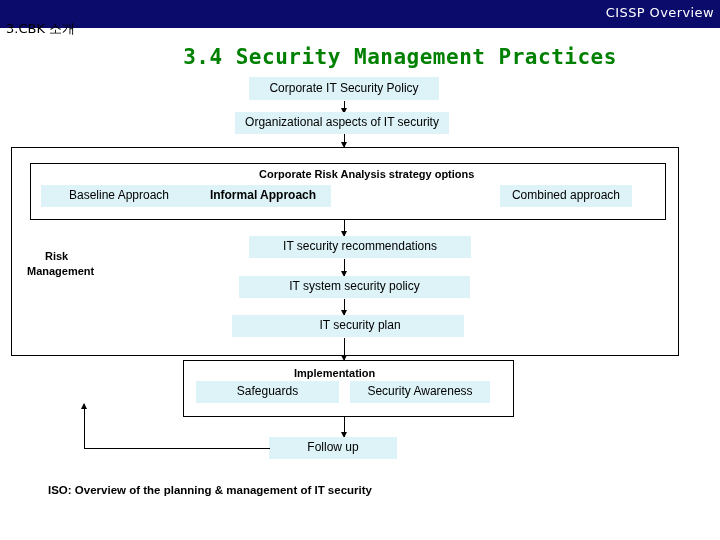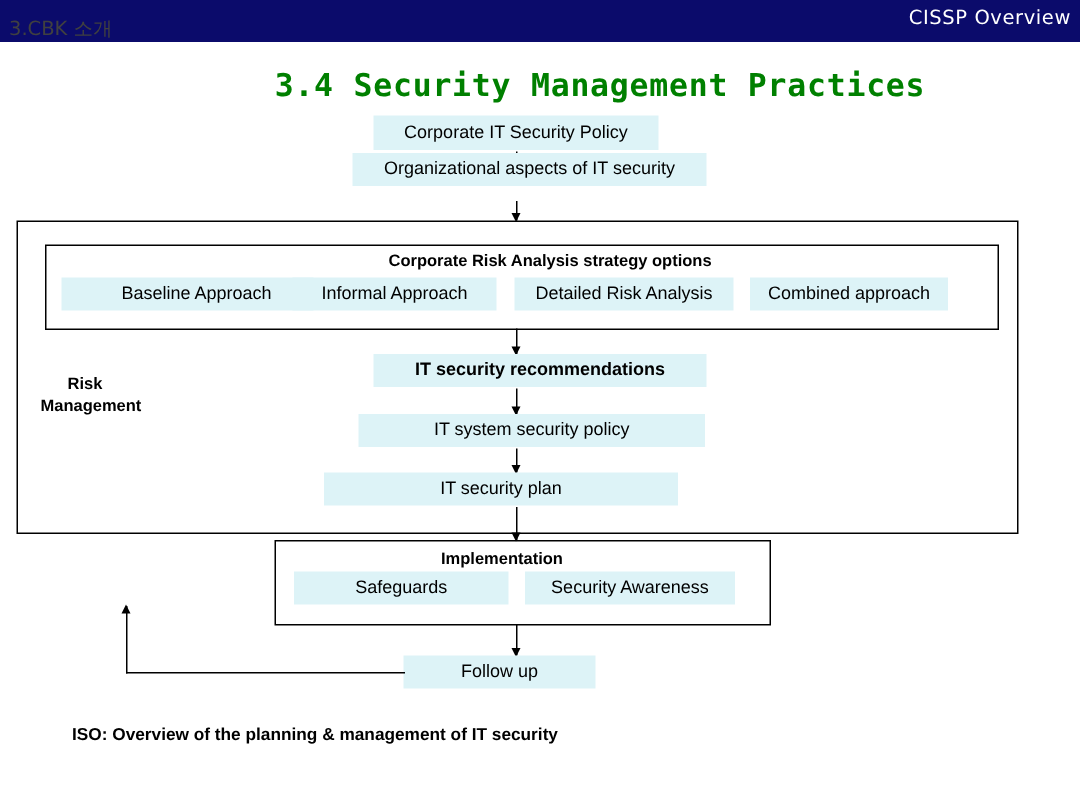--- a/index.html
+++ b/index.html
@@ -25,22 +25,22 @@
     position: absolute;
     left: 0;
     top: 0;
     width: 720px;
     height: 28px;
     background: #0b0b6b;
   }
   .header-left {
     position: absolute;
     left: 6px;
-    top: 10px;
-    color: #404040;
+    top: 20px;
+    color: #000000;
     font-size: 13px;
     font-family: "DejaVu Sans", sans-serif;
     white-space: nowrap;
   }
   .header-right {
     position: absolute;
     right: 6px;
     top: 5px;
     color: #ffffff;
     font-size: 13px;
@@ -143,49 +143,48 @@
   <div class="header-bar"></div>
   <div class="header-left">3.CBK 소개</div>
   <div class="header-right">CISSP Overview</div>
 
   <div class="slide-title">3.4 Security Management Practices</div>
 
   <div class="box" style="left:249px; top:77px; width:190px; height:23px;">Corporate IT Security Policy</div>
 
   <div class="arrow-v" style="left:344px; top:101px; height:12px;"></div>
 
-  <div class="box" style="left:235px; top:102px; width:236px; height:22px;">Organizational aspects of IT security</div>
+  <div class="box" style="left:235px; top:112px; width:214px; height:22px;">Organizational aspects of IT security</div>
 
   <div class="arrow-v" style="left:344px; top:134px; height:13px;"></div>
 
   <div class="outline-rect" style="left:11px; top:147px; width:666px; height:207px;"></div>
 
   <div class="outline-rect" style="left:30px; top:163px; width:634px; height:55px;"></div>
 
   <div class="plain-label bold" style="left:223px; top:168px;margin-left:36px;">Corporate Risk Analysis strategy options</div>
 
-  <div class="box" style="left:41px; top:185px; width:156px; height:22px;padding-left:12px;">Baseline Approach</div>
-  <div class="box" style="left:195px; top:185px; width:136px; height:22px;">Informal Approach</div>
-  <div class="box" style="left:343px; top:185px; width:146px; height:22px;">Detailed Risk Analysis</div>
+  <div class="box" style="left:41px; top:185px; width:156px; height:22px;">Baseline Approach</div>
+  <div class="box" style="left:195px; top:185px; width:136px; height:22px;font-weight:bold;">Informal Approach</div>
   <div class="box" style="left:500px; top:185px; width:132px; height:22px;">Combined approach</div>
 
   <div class="plain-label bold" style="left:45px; top:250px;">Risk</div>
   <div class="plain-label bold" style="left:27px; top:265px;">Management</div>
 
   <div class="arrow-v" style="left:344px; top:219px; height:17px;"></div>
 
-  <div class="box" style="left:249px; top:236px; width:222px; height:22px;font-weight:bold;">IT security recommendations</div>
+  <div class="box" style="left:249px; top:236px; width:222px; height:22px;">IT security recommendations</div>
 
   <div class="arrow-v" style="left:344px; top:259px; height:17px;"></div>
 
   <div class="box" style="left:239px; top:276px; width:231px; height:22px;">IT system security policy</div>
 
   <div class="arrow-v" style="left:344px; top:299px; height:16px;"></div>
 
-  <div class="box" style="left:216px; top:315px; width:236px; height:22px;">IT security plan</div>
+  <div class="box" style="left:232px; top:315px; width:208px; height:22px;padding-left:24px;">IT security plan</div>
 
   <div class="arrow-v" style="left:344px; top:338px; height:22px;"></div>
 
   <div class="outline-rect" style="left:183px; top:360px; width:329px; height:55px;"></div>
   <div class="plain-label bold" style="left:294px; top:367px;">Implementation</div>
 
   <div class="box" style="left:196px; top:381px; width:143px; height:22px;">Safeguards</div>
   <div class="box" style="left:350px; top:381px; width:140px; height:22px;">Security Awareness</div>
 
   <div class="arrow-v" style="left:344px; top:416px; height:21px;"></div>

